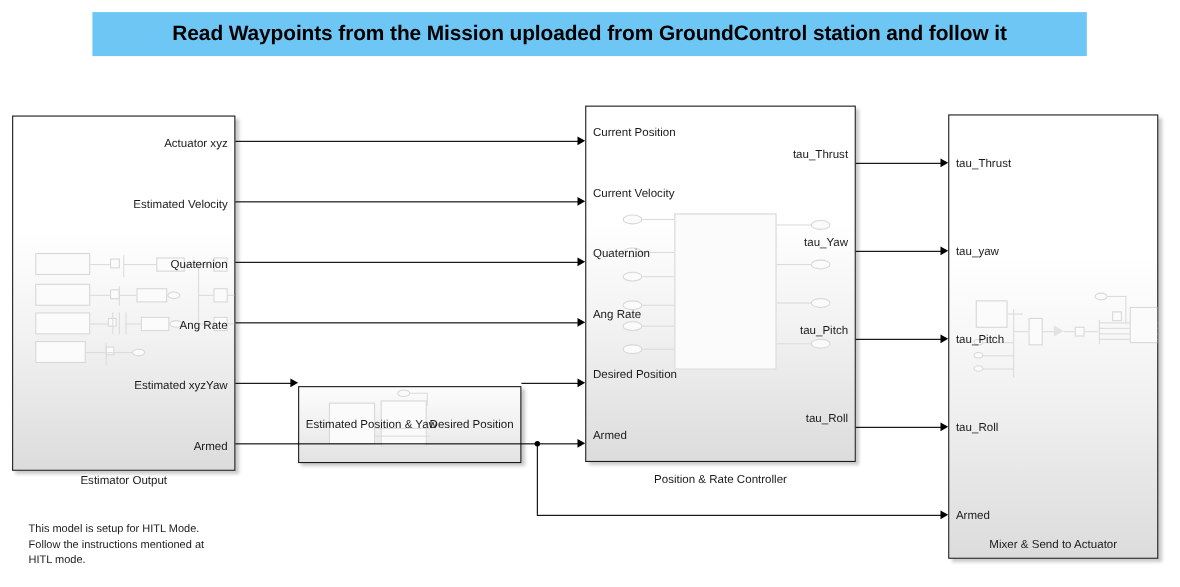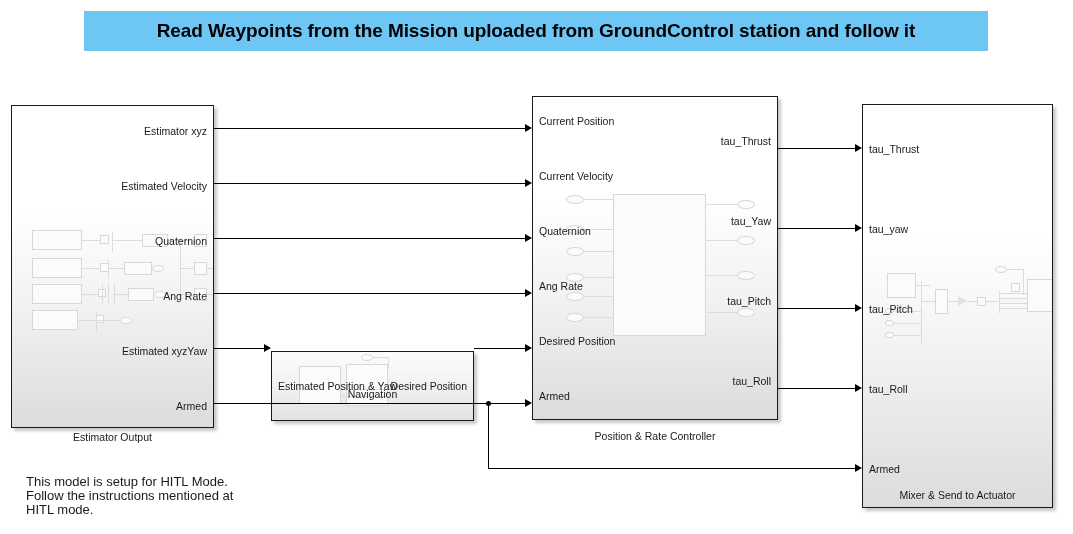--- a/index.html
+++ b/index.html
@@ -116,21 +116,21 @@
     border-bottom: 5px solid transparent;
     border-left: 9px solid #e2e2e2;
   }
 
   
   .note {
     position: absolute;
     left: 26px;
     top: 475px;
     width: 240px;
-    font-size: 13px;
+    font-size: 10px;
     color: #1a1a1a;
     line-height: 14px;
   }
   .note a {
     color: #2525cf;
     text-decoration: underline;
   }
 </style>
 </head>
 <body>
@@ -183,42 +183,41 @@
     <div class="ghost ghost-line-h" style="left:168px; top:162px; width:16px;"></div>
     <div class="ghost ghost-line-h" style="left:168px; top:188px; width:16px;"></div>
 
     <div class="ghost ghost-rect" style="left:182px; top:128px; width:13px; height:13px;"></div>
     <div class="ghost ghost-rect" style="left:182px; top:156px; width:13px; height:13px;"></div>
     <div class="ghost ghost-rect" style="left:182px; top:182px; width:13px; height:13px;"></div>
 
     <div class="ghost ghost-line-h" style="left:195px; top:162px; width:16px;"></div>
     <div class="ghost ghost-line-h" style="left:195px; top:188px; width:16px;"></div>
 
-    <div class="port-label out" style="top:20px; right:6px;">Estimator xyz</div>
+    <div class="port-label out" style="top:20px; right:6px;">Actuator xyz</div>
     <div class="port-label out" style="top:75px; right:6px;">Estimated Velocity</div>
     <div class="port-label out" style="top:130px; right:6px;">Quaternion</div>
     <div class="port-label out" style="top:185px; right:6px;">Ang Rate</div>
     <div class="port-label out" style="top:240px; right:6px;">Estimated xyzYaw</div>
     <div class="port-label out" style="top:295px; right:6px;">Armed</div>
   </div>
   <div class="block-caption" style="left:11px; top:431px; width:203px;">Estimator Output</div>
 
   <div class="block small" style="left:271px; top:315px; width:203px; height:70px;">
     <div class="ghost ghost-rect" style="left:27px; top:14px; width:42px; height:38px;"></div>
     <div class="ghost ghost-rect" style="left:74px; top:12px; width:42px; height:42px;"></div>
     <div class="ghost ghost-line-h" style="left:69px; top:37px; width:50px;"></div>
     <div class="ghost ghost-line-h" style="left:69px; top:44px; width:50px;"></div>
     <div class="ghost ghost-line-v" style="left:116px; top:5px; height:12px;"></div>
     <div class="ghost ghost-line-h" style="left:96px; top:5px; width:20px;"></div>
     <div class="ghost ghost-oval" style="left:89px; top:2px; width:12px; height:7px;"></div>
 
     <div class="port-label in" style="top:29px; left:6px;">Estimated Position &amp; Yaw</div>
     <div class="port-label out" style="top:29px; right:6px;">Desired Position</div>
   </div>
-  <div class="block-caption" style="left:271px; top:388px; width:203px;">Navigation</div>
 
   <div class="block" style="left:532px; top:96px; width:246px; height:324px;">
 
     <div class="ghost ghost-rect" style="left:80px; top:97px; width:93px; height:142px;"></div>
 
     <div class="ghost ghost-oval" style="left:33px; top:98px; width:18px; height:9px;"></div>
     <div class="ghost ghost-oval" style="left:33px; top:128px; width:18px; height:9px;"></div>
     <div class="ghost ghost-oval" style="left:33px; top:150px; width:18px; height:9px;"></div>
     <div class="ghost ghost-oval" style="left:33px; top:176px; width:18px; height:9px;"></div>
     <div class="ghost ghost-oval" style="left:33px; top:195px; width:18px; height:9px;"></div>

